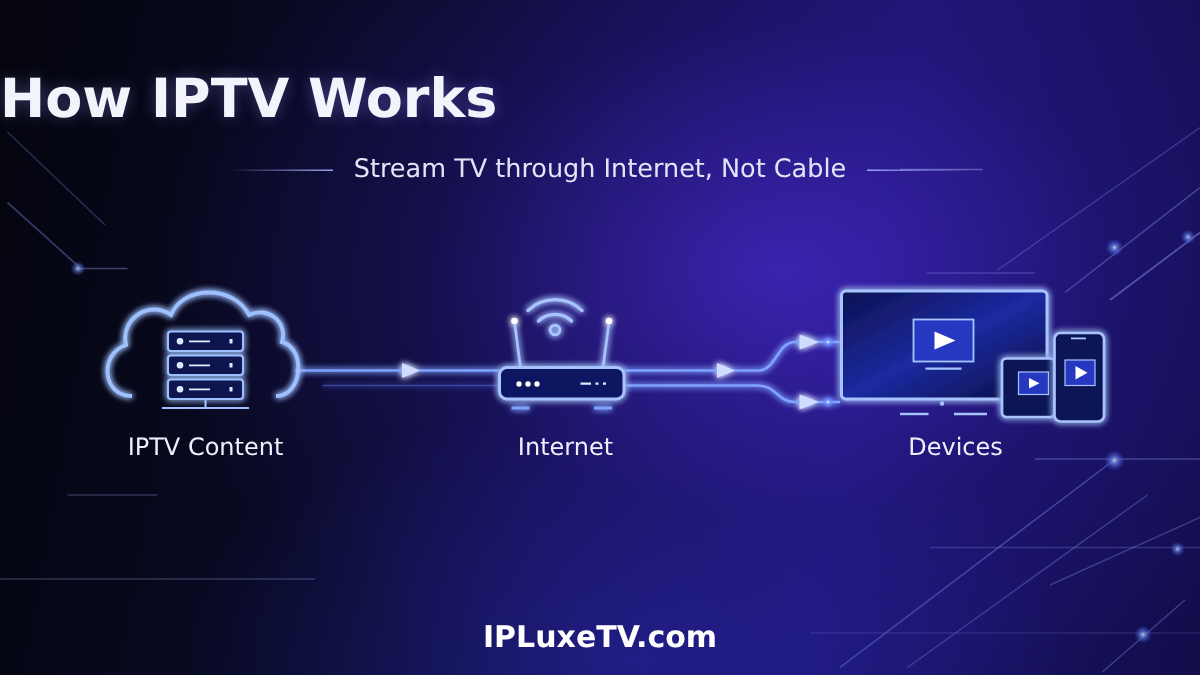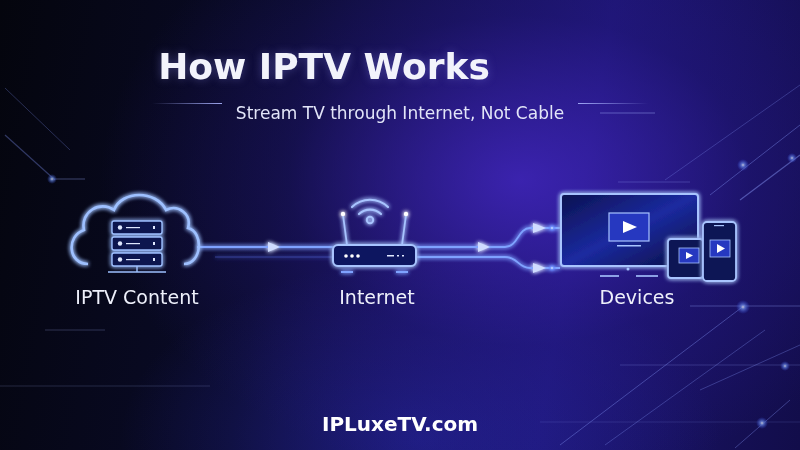--- a/index.html
+++ b/index.html
@@ -7,33 +7,33 @@
     .canvas {
       position: relative; width: 800px; height: 450px; overflow: hidden;
       background:
         radial-gradient(ellipse 420px 300px at 520px 180px, rgba(70,40,200,0.75), rgba(40,25,140,0.35) 55%, rgba(0,0,0,0) 100%),
         radial-gradient(ellipse 300px 180px at 420px 440px, rgba(40,40,170,0.55), rgba(0,0,0,0) 100%),
         linear-gradient(100deg, #04050d 0%, #0a0b2a 35%, #1c1570 70%, #120d4a 100%);
       font-family: "DejaVu Sans", sans-serif;
     }
     .bg-svg { position: absolute; left: 0; top: 0; }
     .title {
-      position: absolute; left: 0; width: 648px; top: 46px; text-align: center;
+      position: absolute; left: 0; width: 648px; top: 46px; 
       color: #f2f3fb; font-weight: bold; font-size: 36px; letter-spacing: 0px;
       text-shadow: 0 0 10px rgba(150,150,255,0.35);
     }
     .subtitle-row {
       position: absolute; left: 0; width: 800px; top: 103px;
-      display: flex; justify-content: center; gap: 14px;
+      display: flex; justify-content: center; align-items: center; gap: 14px;
     }
     .subtitle-rule { width: 70px; height: 1px; background: linear-gradient(90deg, rgba(150,160,255,0), rgba(170,180,255,0.9)); }
     .subtitle-rule.right { background: linear-gradient(90deg, rgba(170,180,255,0.9), rgba(150,160,255,0)); }
     .subtitle { color: #e2e5f8; font-size: 17px; }
     .label {
-      position: absolute; color: #eef0fb; font-size: 19px; text-align: center; line-height: 19px;
+      position: absolute; color: #eef0fb; font-size: 16px; text-align: center; line-height: 19px;
     }
     .footer {
       position: absolute; left: 0; width: 800px; top: 412px; text-align: center;
       color: #ffffff; font-weight: bold; font-size: 20px;
     }
   </style>
 </head>
 <body>
 
 <div class="canvas">

